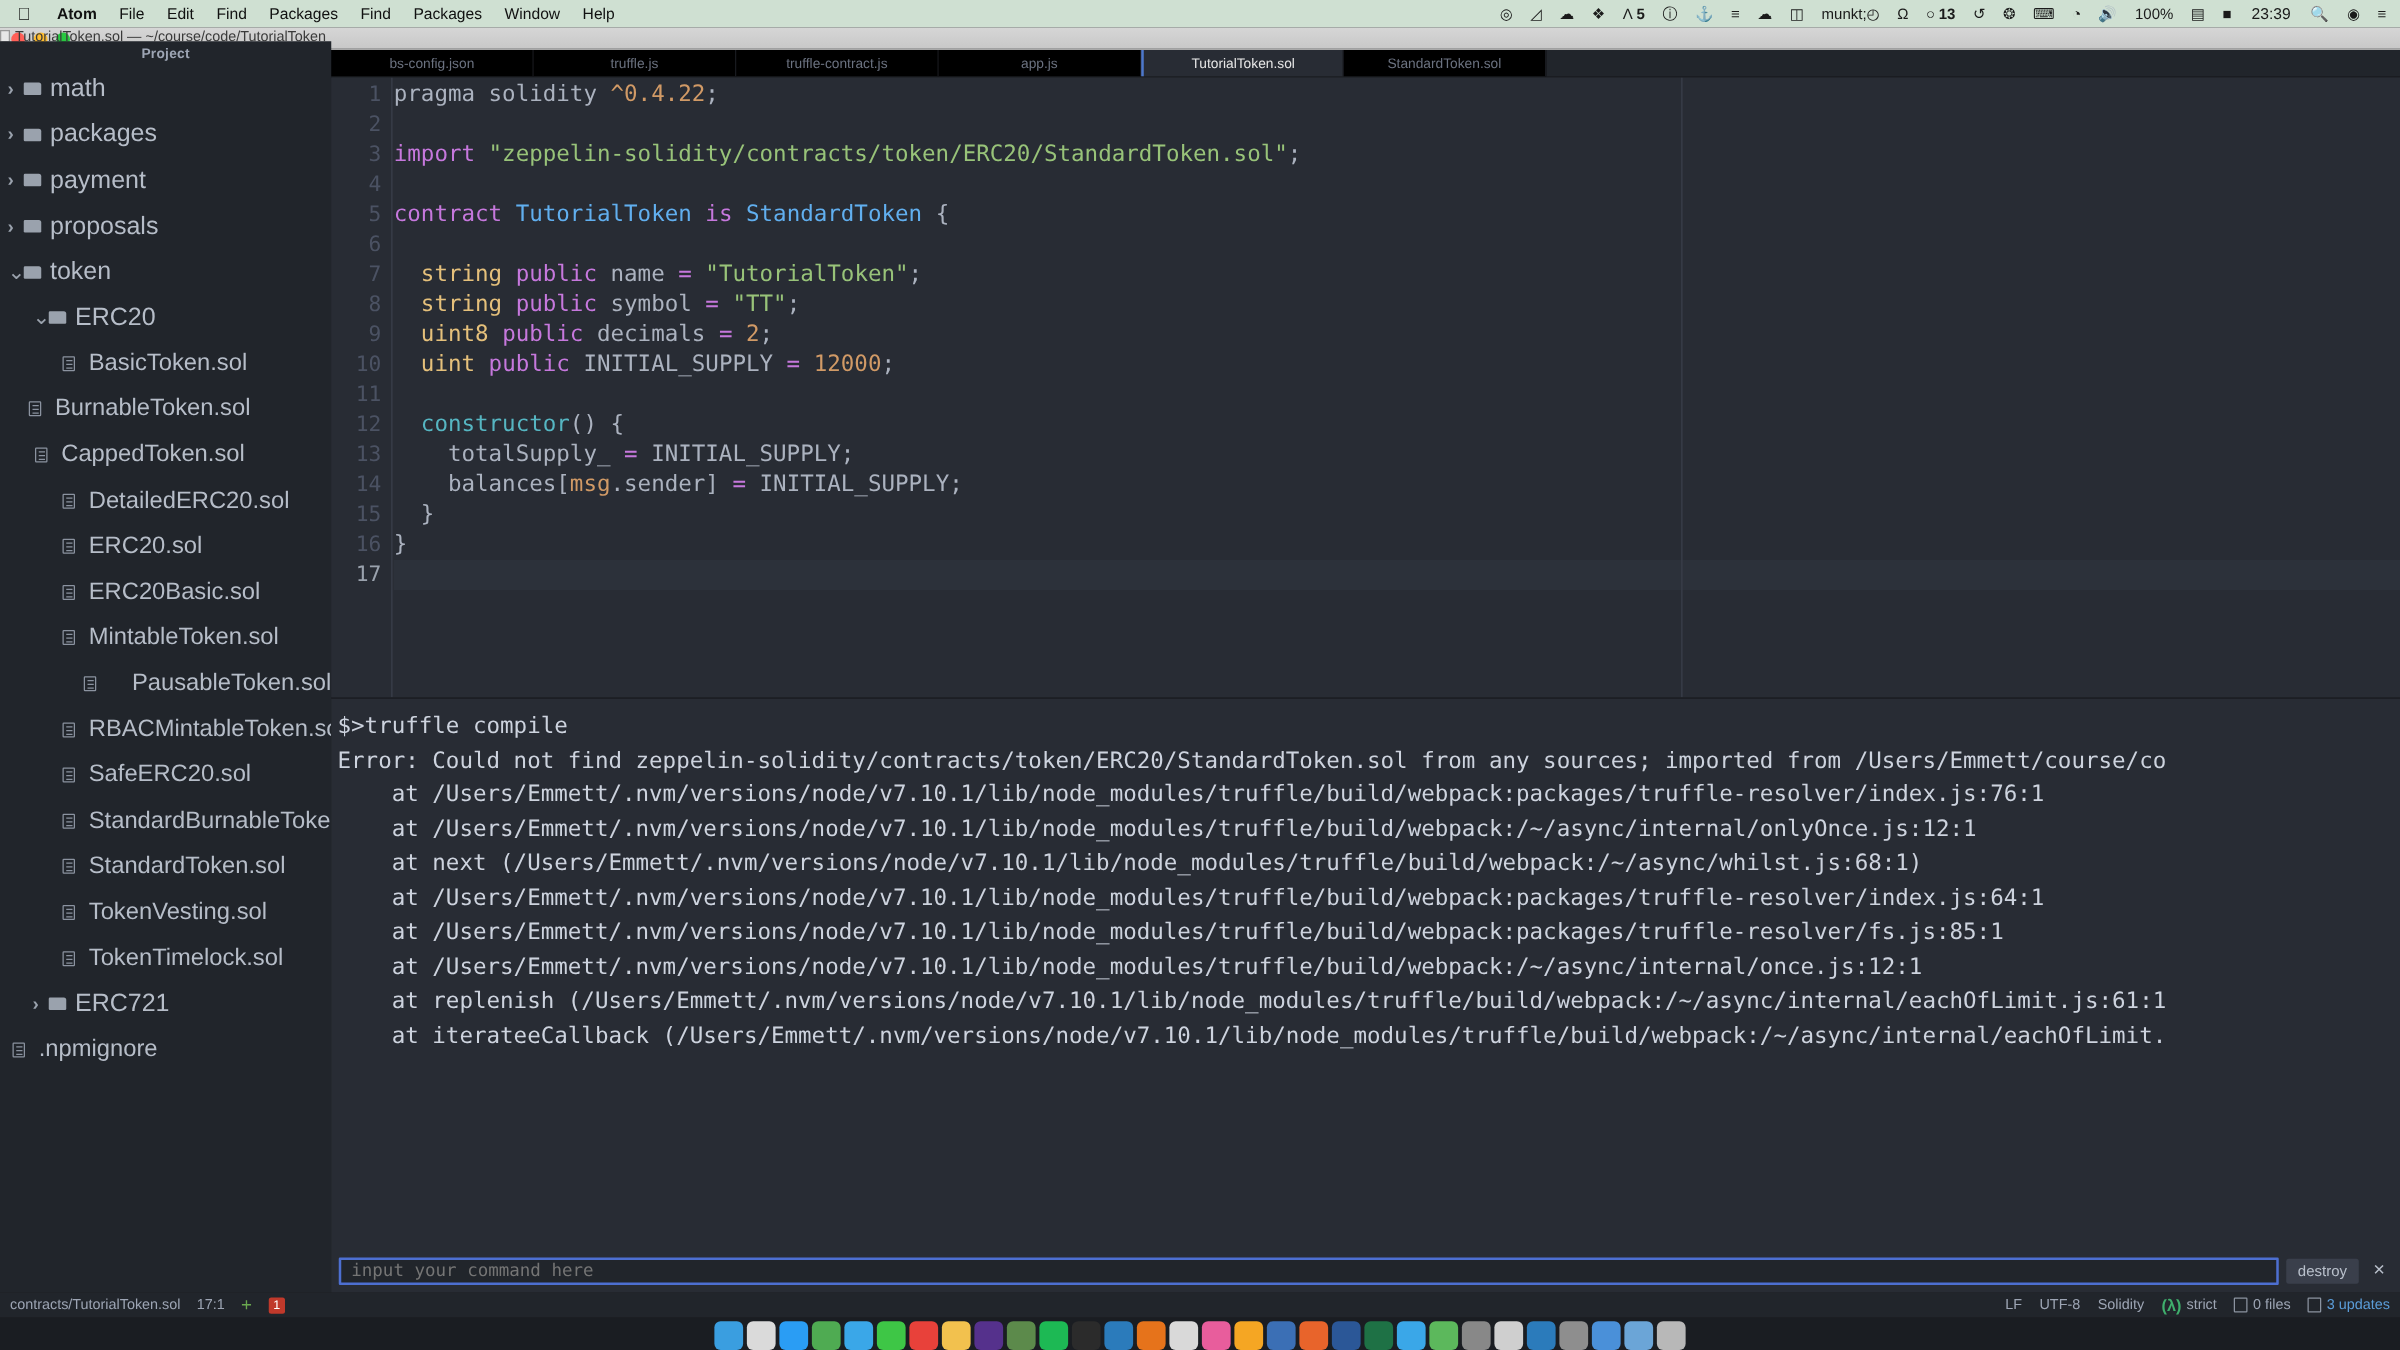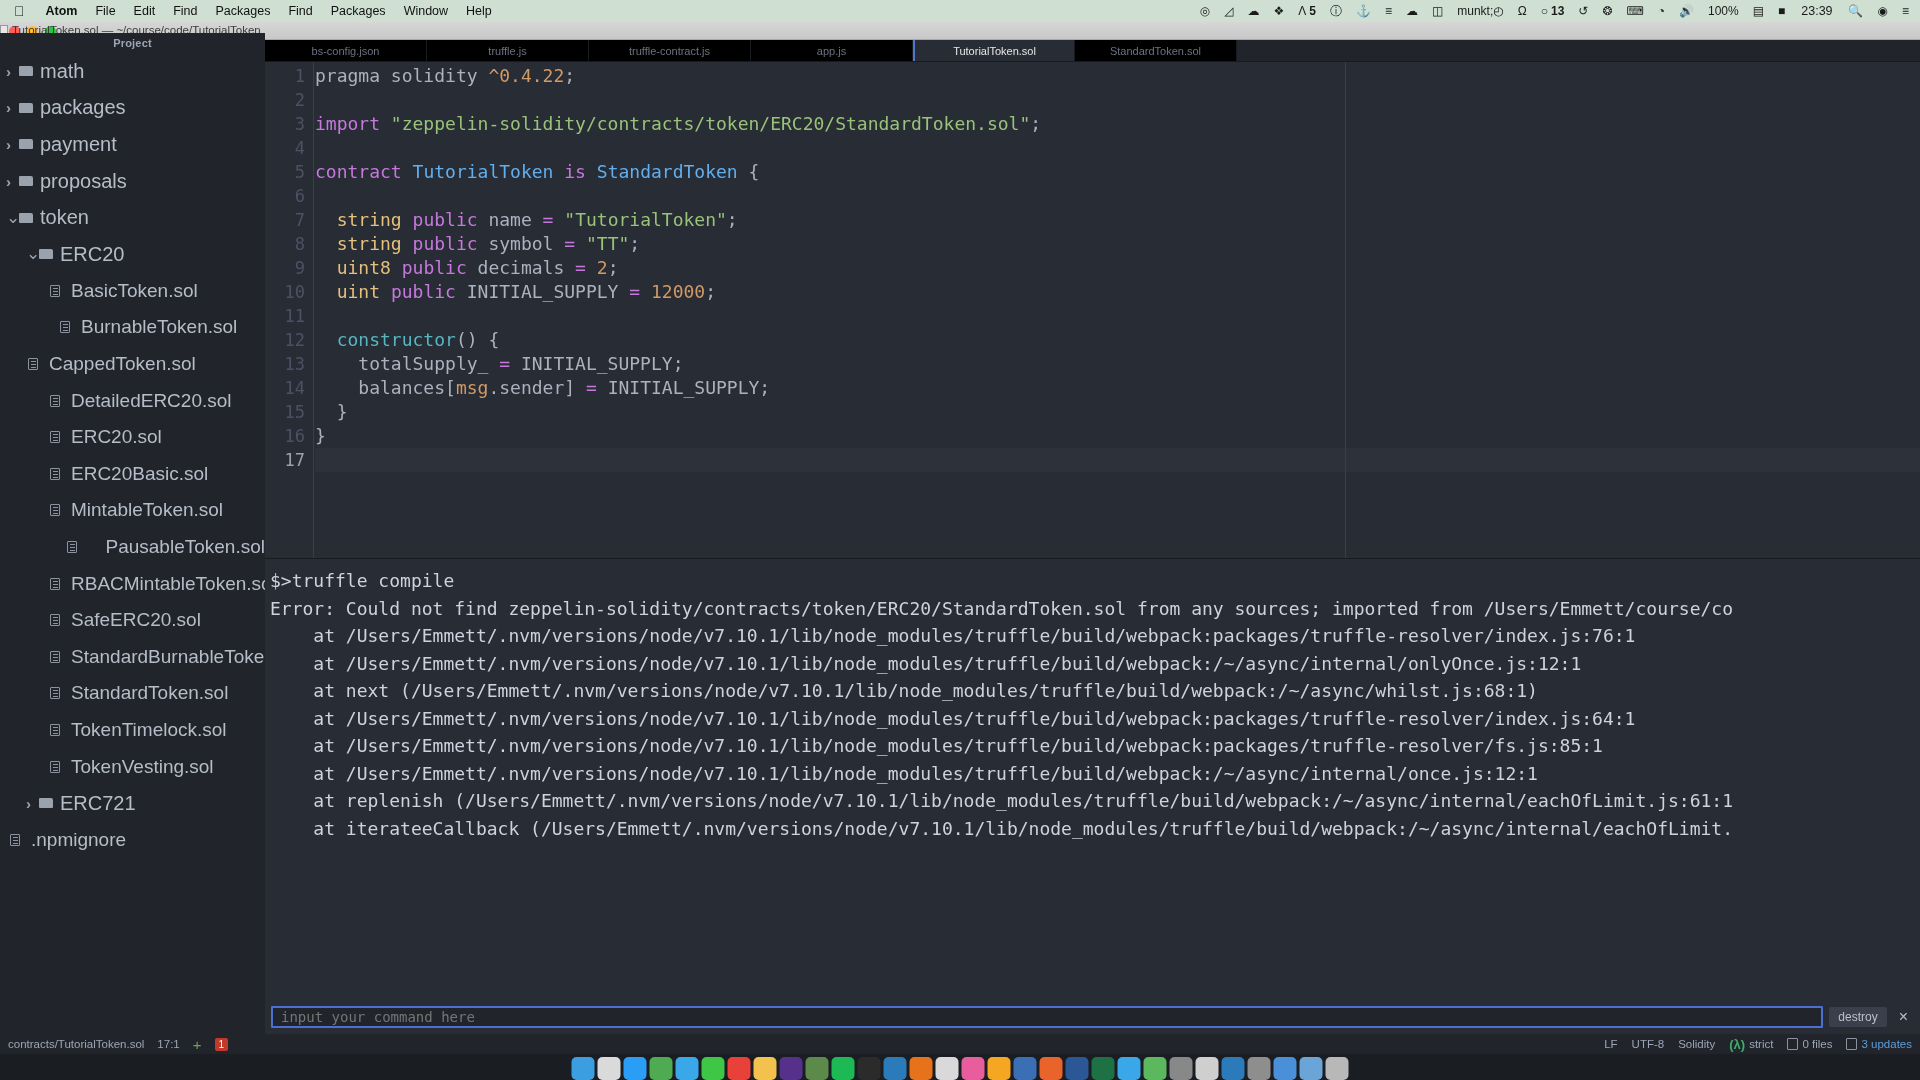--- a/index.html
+++ b/index.html
@@ -287,21 +287,21 @@
           </span>
           <span class="lbl">ERC20</span>
         </div>
         <div class="tnode file" style="padding-left: 46px;">
           <span class="tw" style="flex: 0 0 4px; width: 4px;"></span>
           <span class="ico">
             <span class="file-glyph"></span>
           </span>
           <span class="lbl">BasicToken.sol</span>
         </div>
-        <div class="tnode file" style="padding-left: 56px;">
+        <div class="tnode file" style="padding-left: 19px;">
           <span class="tw" style="flex: 0 0 4px; width: 4px;"></span>
           <span class="ico">
             <span class="file-glyph"></span>
           </span>
           <span class="lbl">BurnableToken.sol</span>
         </div>
         <div class="tnode file" style="padding-left: 24px;">
           <span class="tw" style="flex: 0 0 4px; width: 4px;"></span>
           <span class="ico">
             <span class="file-glyph"></span>
@@ -369,28 +369,28 @@
           <span class="ico">
             <span class="file-glyph"></span>
           </span>
           <span class="lbl">StandardToken.sol</span>
         </div>
         <div class="tnode file" style="padding-left: 46px;">
           <span class="tw" style="flex: 0 0 4px; width: 4px;"></span>
           <span class="ico">
             <span class="file-glyph"></span>
           </span>
+          <span class="lbl">TokenVesting.sol</span>
+        </div>
+        <div class="tnode file" style="padding-left: 46px;">
+          <span class="tw" style="flex: 0 0 4px; width: 4px;"></span>
+          <span class="ico">
+            <span class="file-glyph"></span>
+          </span>
           <span class="lbl">TokenTimelock.sol</span>
-        </div>
-        <div class="tnode file" style="padding-left: 46px;">
-          <span class="tw" style="flex: 0 0 4px; width: 4px;"></span>
-          <span class="ico">
-            <span class="file-glyph"></span>
-          </span>
-          <span class="lbl">TokenVesting.sol</span>
         </div>
         <div class="tnode folder" style="padding-left: 26px;">
           <span class="tw" style="font-weight: bold; font-size: 15px;">›</span>
           <span class="ico">
             <span class="folder-glyph"></span>
           </span>
           <span class="lbl">ERC721</span>
         </div>
         <div class="tnode file" style="padding-left: 6px;">
           <span class="tw" style="flex: 0 0 4px; width: 4px;"></span>

